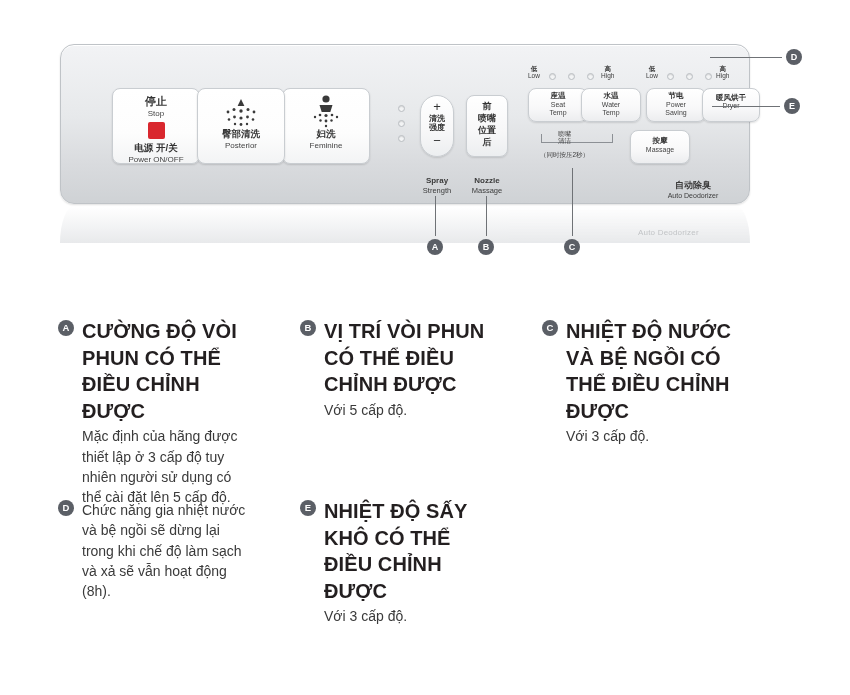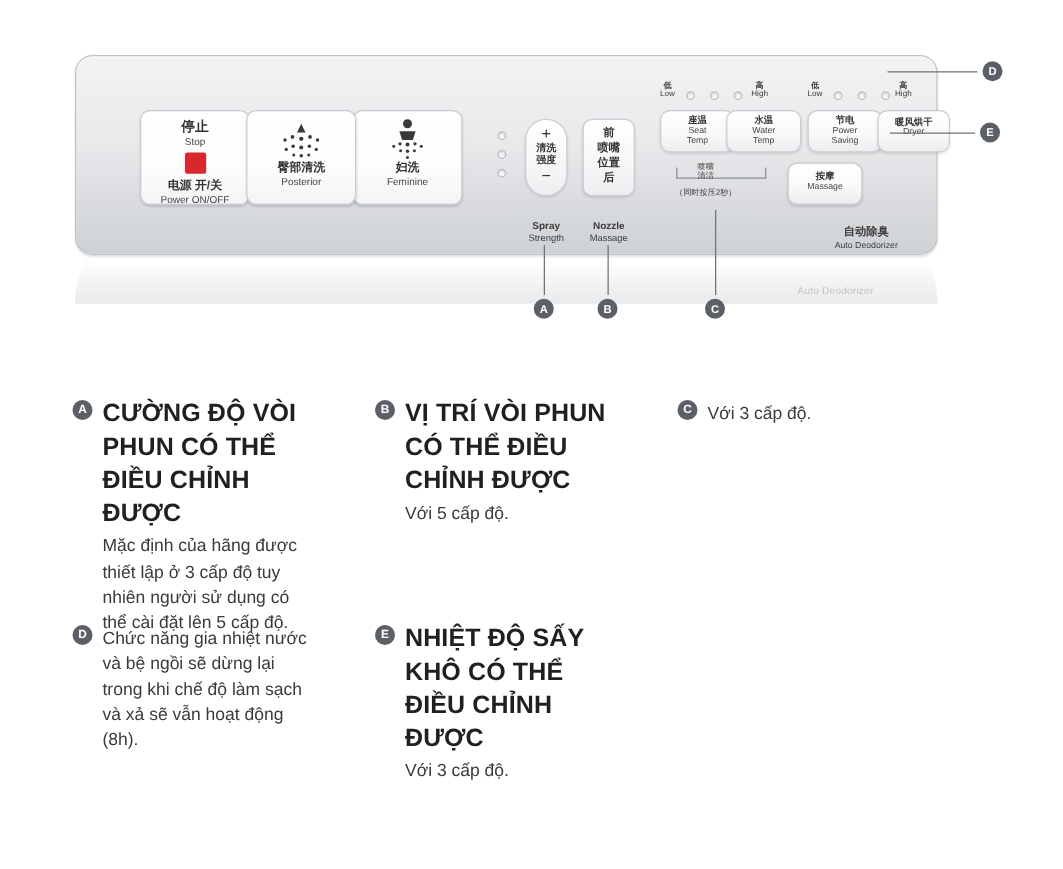--- a/index.html
+++ b/index.html
@@ -385,20 +385,21 @@
 </div>
 
 <div class="col-block" style="left:300px; top:318px; width:200px;">
   <div class="cb-letter">B</div>
   <div class="cb-title">VỊ TRÍ VÒI PHUN CÓ THỂ ĐIỀU CHỈNH ĐƯỢC</div>
   <div class="cb-body">Với 5 cấp độ.</div>
 </div>
 
 <div class="col-block" style="left:542px; top:318px; width:210px;">
   <div class="cb-letter">C</div>
+  <div class="cb-title">NHIỆT ĐỘ NƯỚC VÀ BỆ NGỒI CÓ THỂ ĐIỀU CHỈNH ĐƯỢC</div>
   <div class="cb-body">Với 3 cấp độ.</div>
 </div>
 
 <div class="col-block" style="left:58px; top:498px; width:190px;">
   <div class="cb-letter">D</div>
   <div class="cb-body">Chức năng gia nhiệt nước và bệ ngồi sẽ dừng lại trong khi chế độ làm sạch và xả sẽ vẫn hoạt động (8h).</div>
 </div>
 
 <div class="col-block" style="left:300px; top:498px; width:200px;">
   <div class="cb-letter">E</div>

